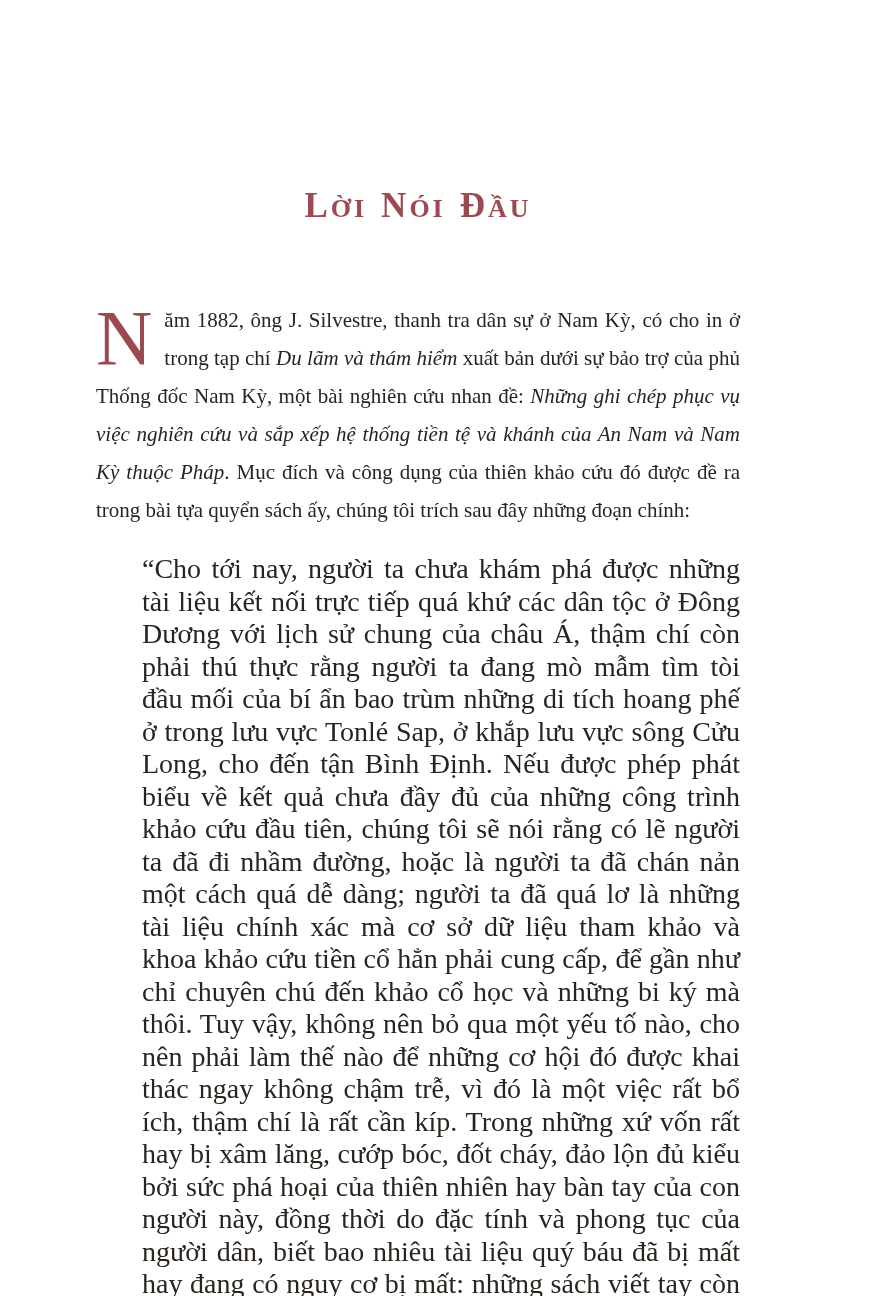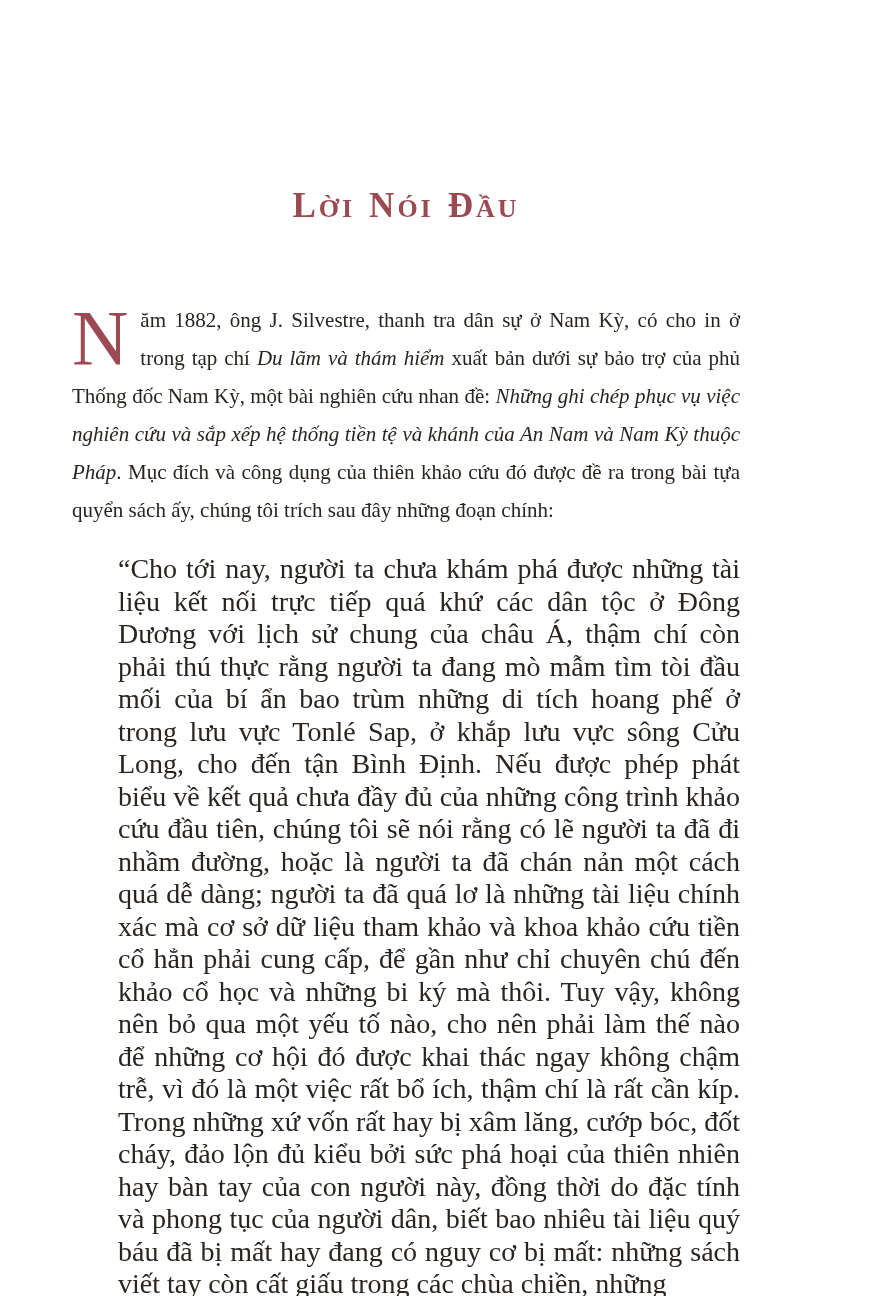--- a/index.html
+++ b/index.html
@@ -9,21 +9,21 @@
   html,body{
     margin:0;
     padding:0;
     background:#ffffff;
   }
   .page{
     position:relative;
     width:878px;
     height:1296px;
     box-sizing:border-box;
-    padding:186px 138px 0 72px;
+    padding:186px 138px 0 96px;
     background:#ffffff;
     color:var(--ink);
     font-family:"Liberation Serif","DejaVu Serif",serif;
     overflow:hidden;
   }
   .title{
     margin:0 0 72px 0;
     text-align:center;
     color:var(--accent);
     font-weight:700;

